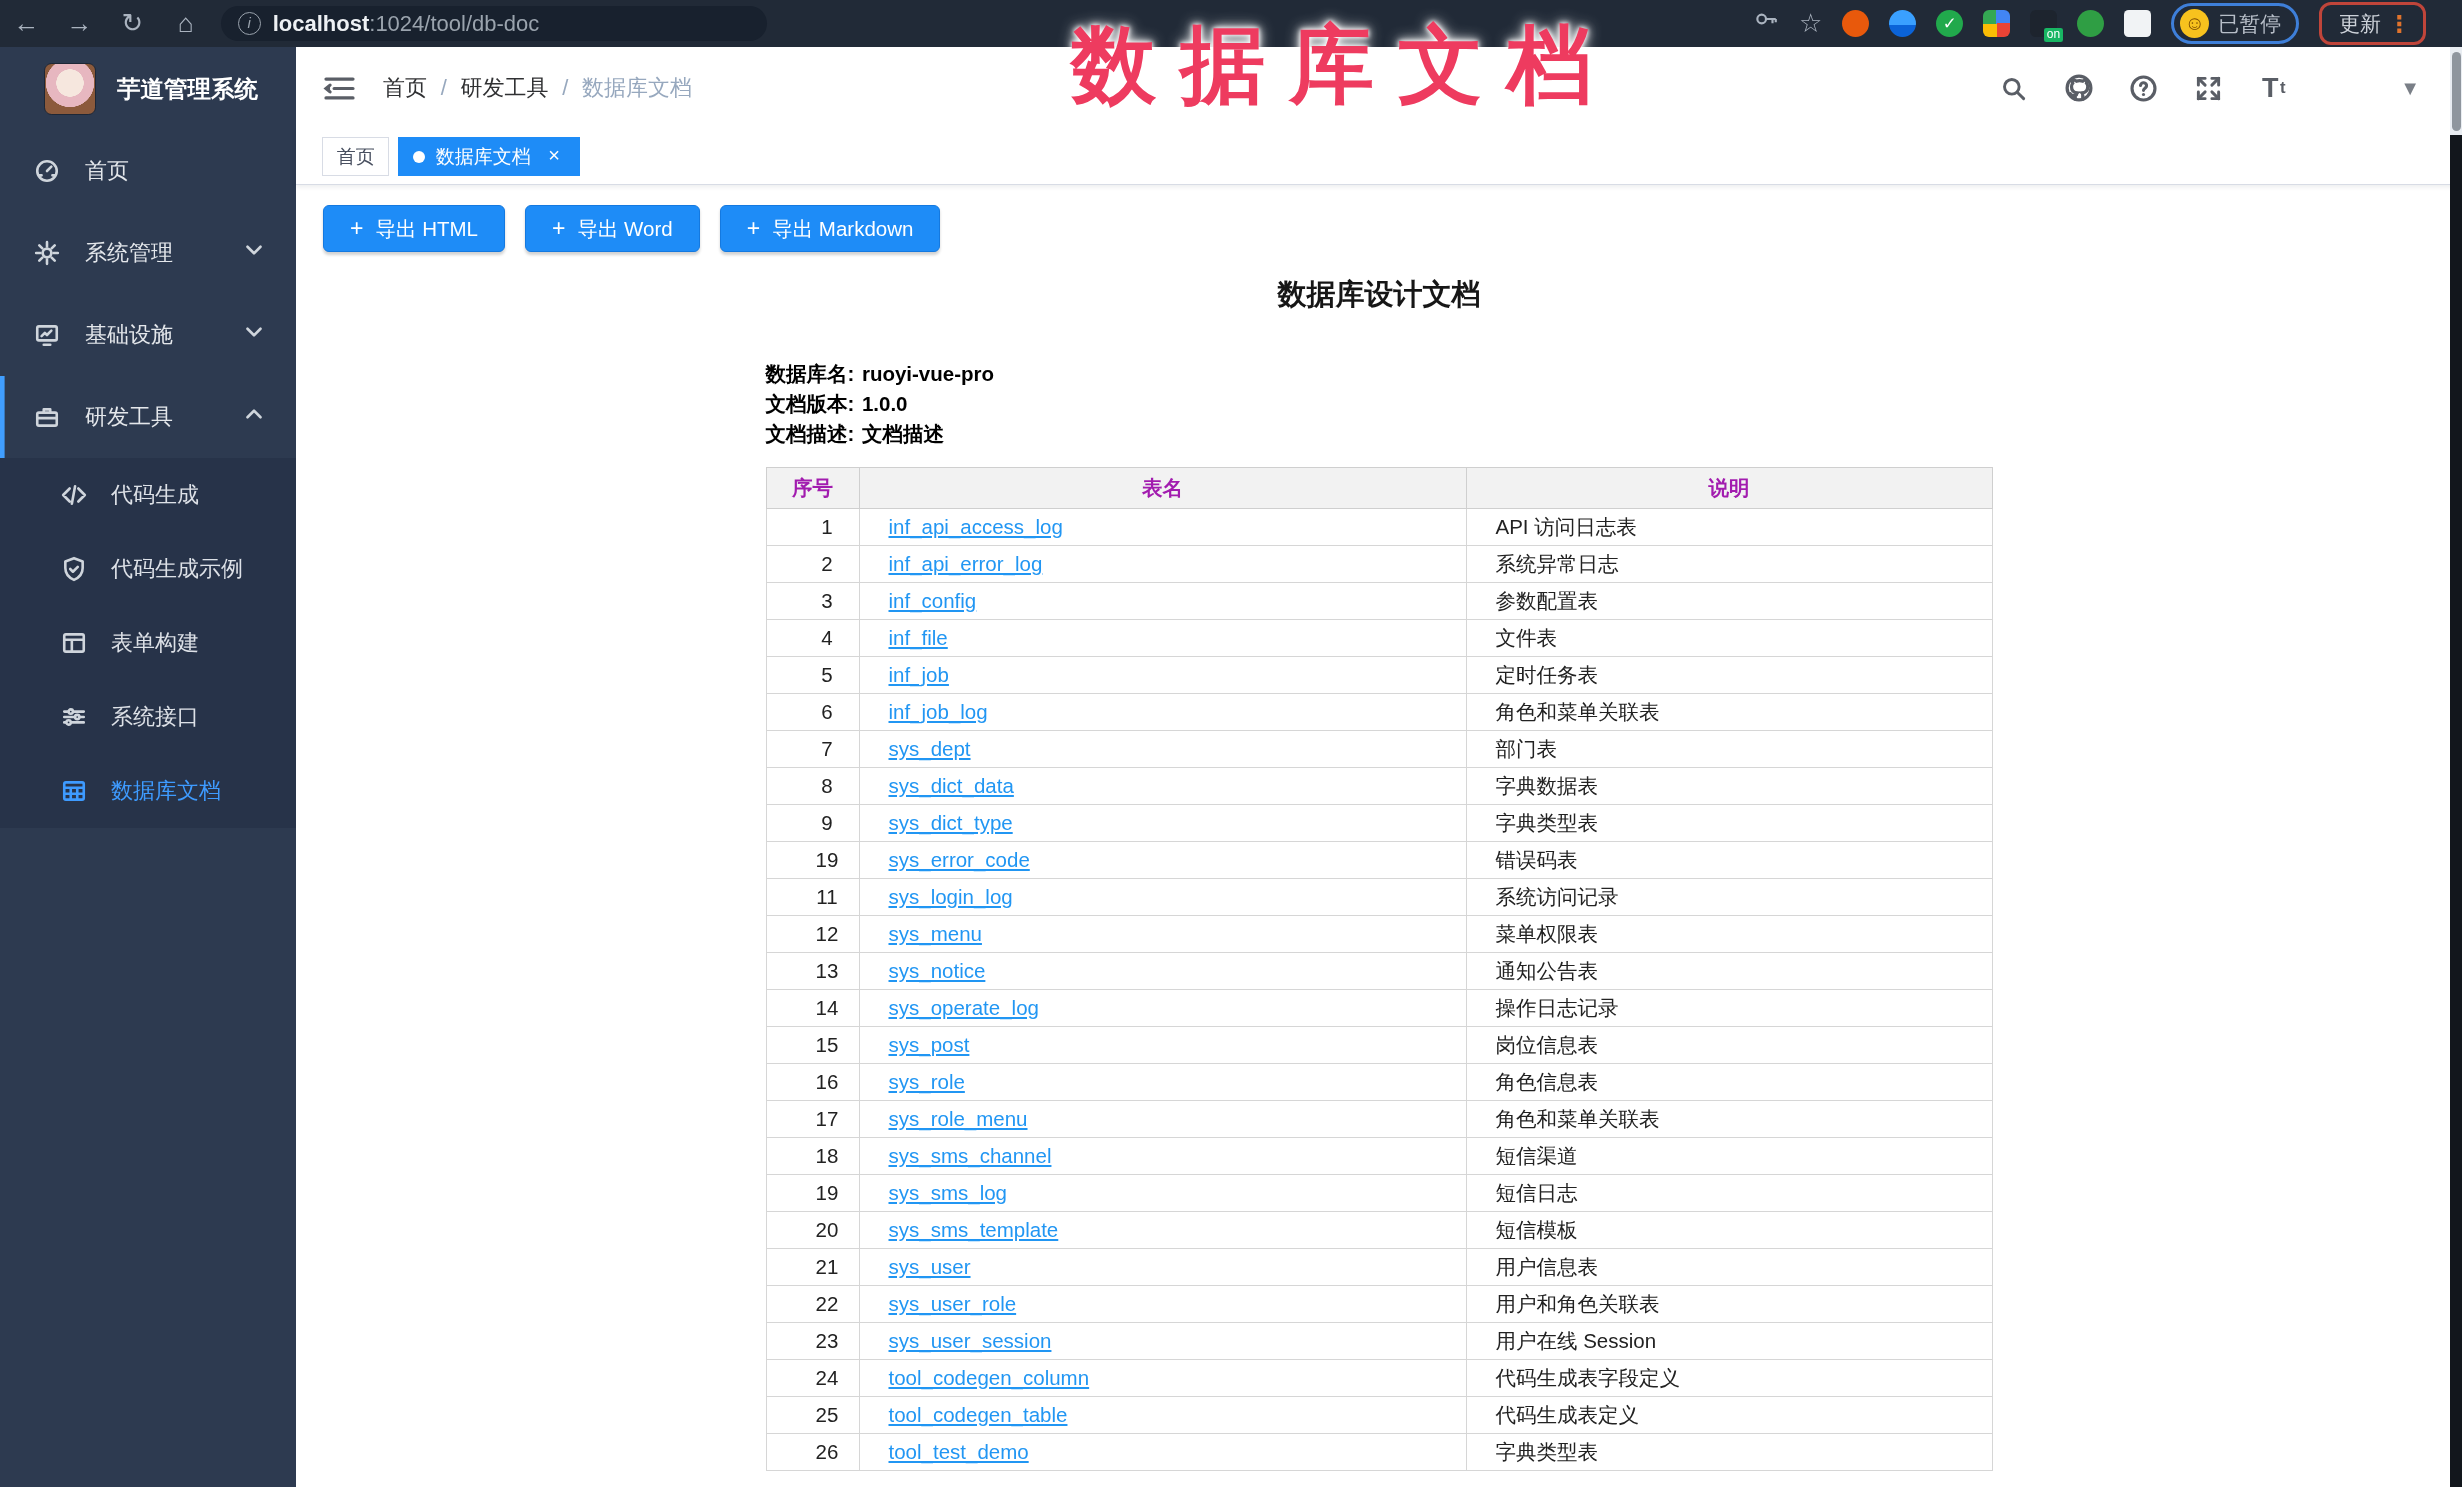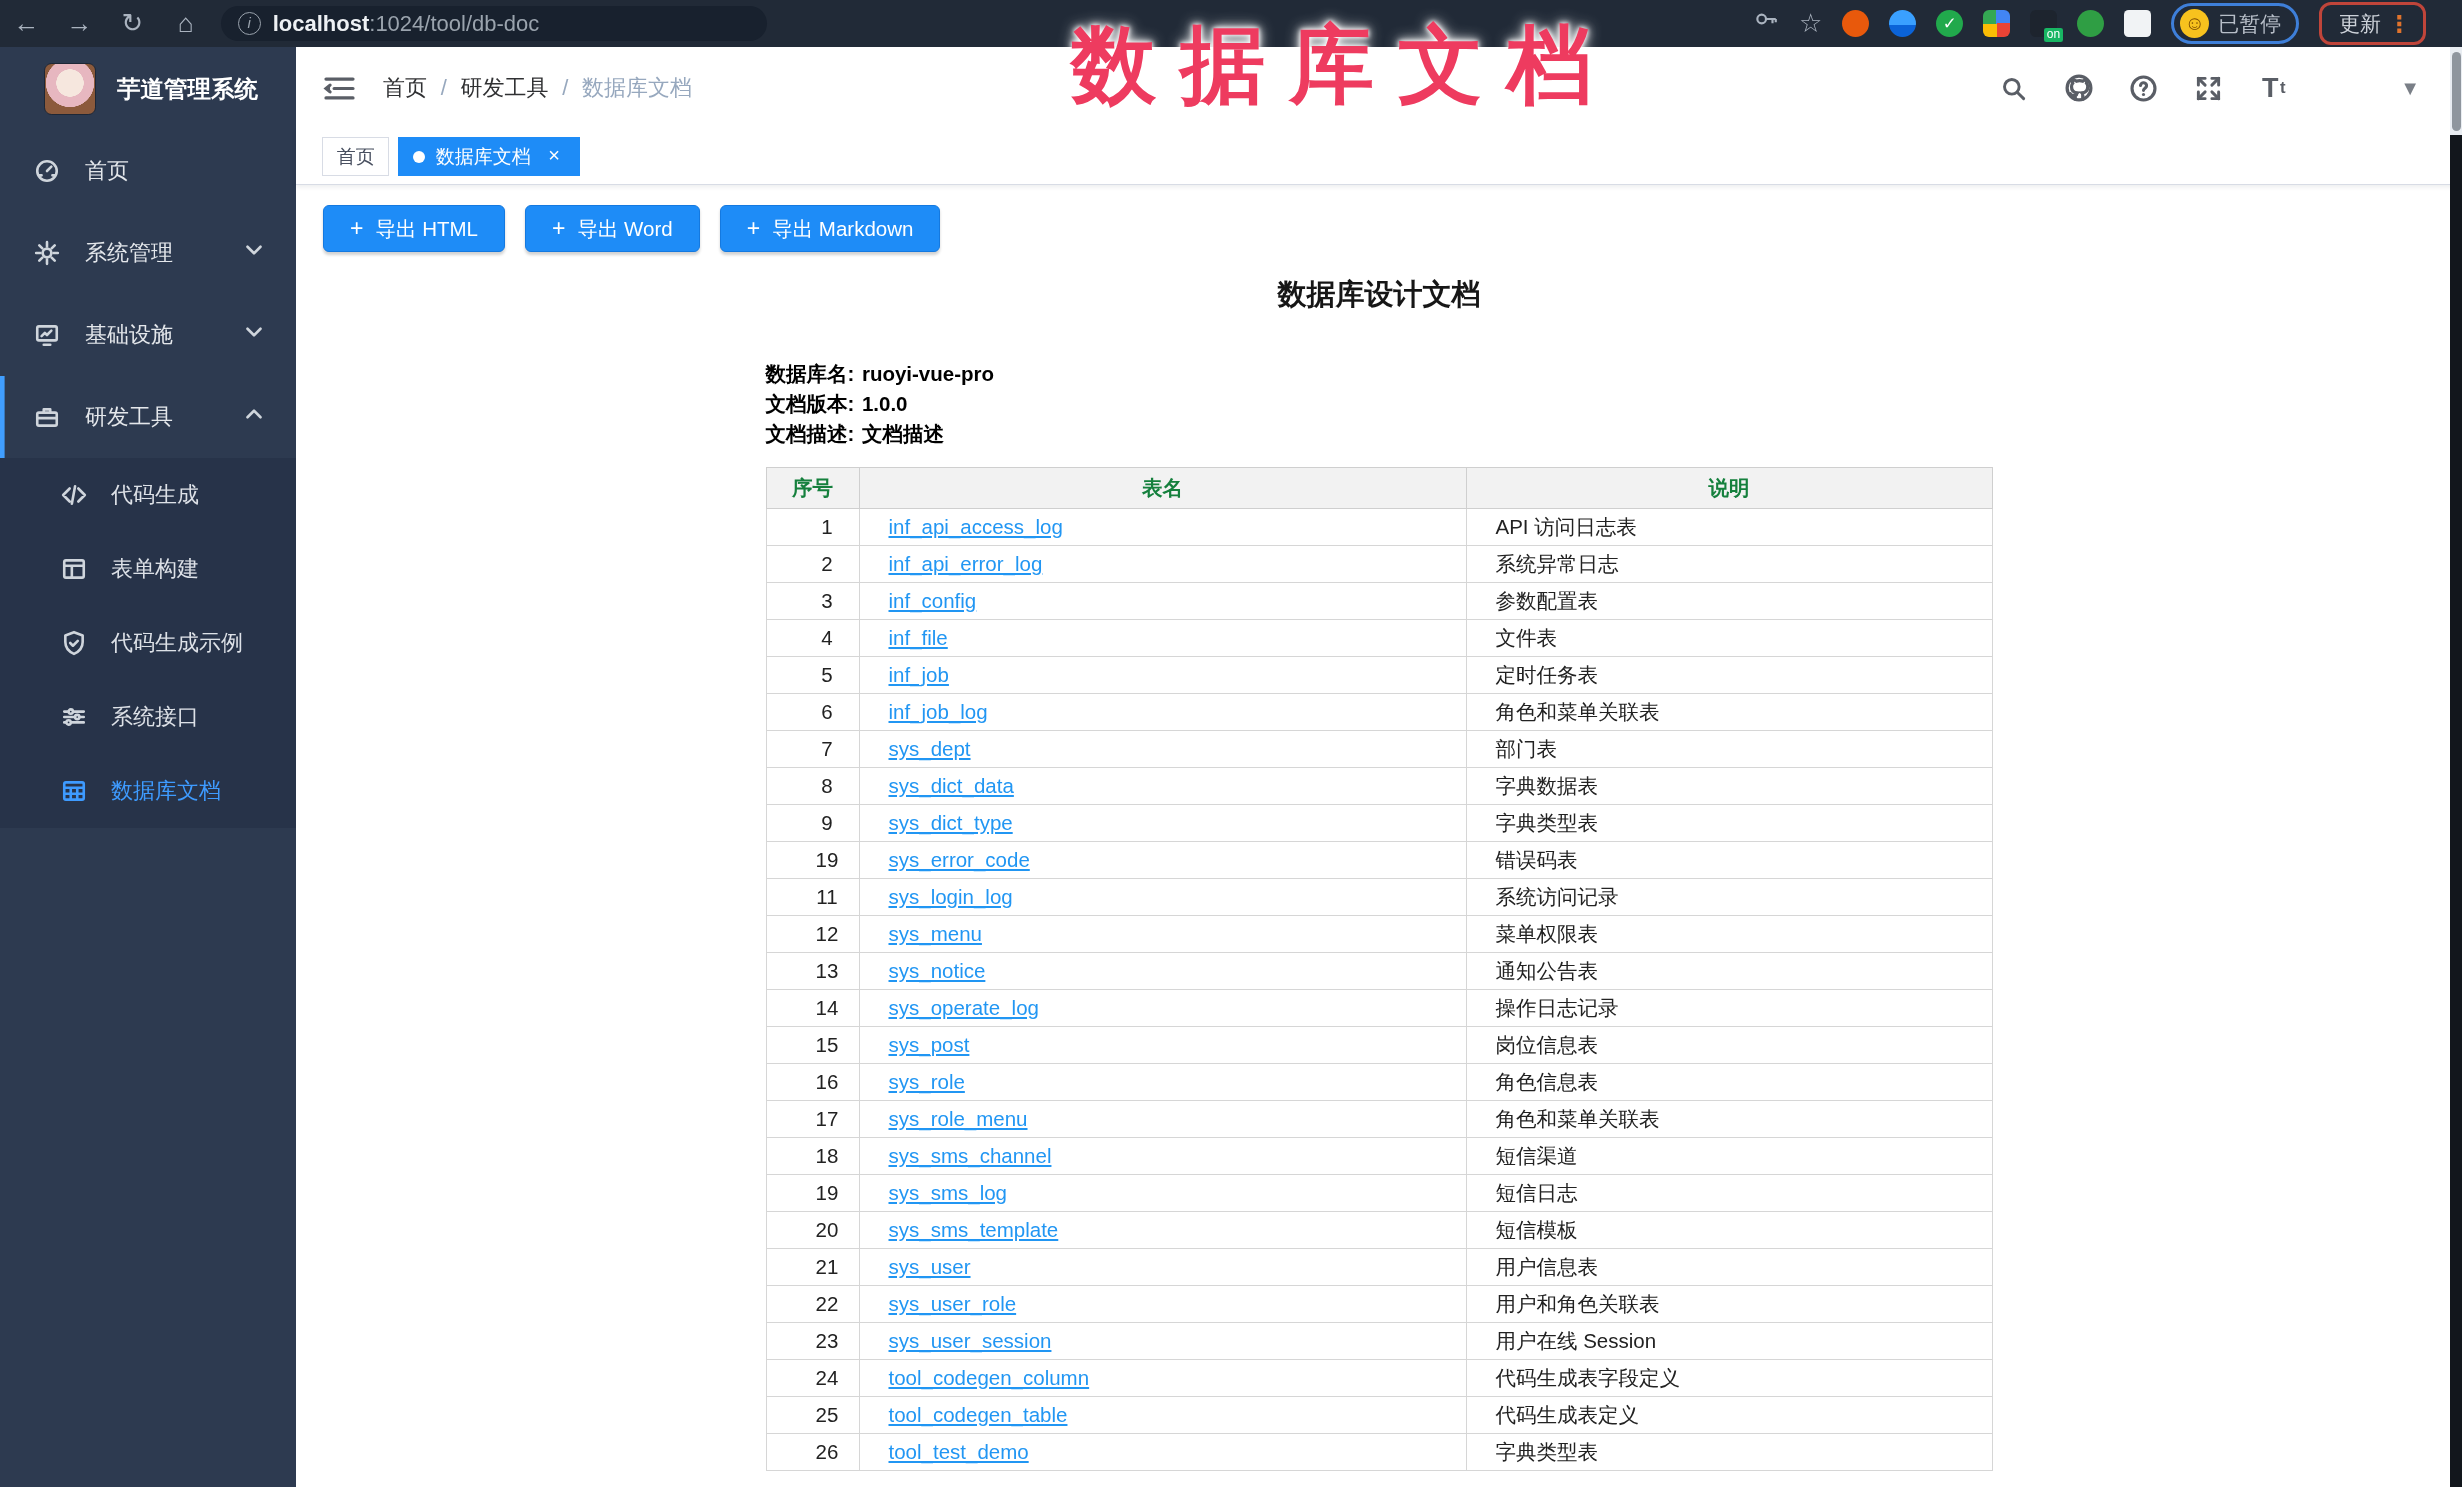--- a/index.html
+++ b/index.html
@@ -94,21 +94,21 @@
   .btn .plus { margin-right:12px; font-size:23px; }
 
   .doc { width:1227px; margin:0 auto; }
   .doc-title { margin-top:23px; text-align:center; font-size:29px; font-weight:bold; color:#161616; }
   .doc-meta { margin-top:44px; font-size:20.5px; font-weight:bold; color:#000; line-height:30px; }
   .doc-meta .meta-line { white-space:nowrap; }
   .doc-meta .meta-label { margin-right:7.6px; }
 
   table.db { margin-top:18px; width:100%; border-collapse:collapse; table-layout:fixed; }
   table.db th { background:#f2f2f2; border:1.5px solid #cfcfcf; height:41px;
-    font-size:20.5px; font-weight:bold; color:#15803d; }
+    font-size:20.5px; font-weight:bold; color:#a21caf; }
   table.db td { border:1.5px solid #d6d6d6; height:37px; font-size:20.5px; color:#222;
     padding:0 0 0 29px; overflow:hidden; white-space:nowrap; }
   td.c-num { width:91px; text-align:center; padding:0; }
   col.col-num { width:93px; } col.col-name { width:607px; }
   a.tbl-link { color:#2196f3; text-decoration:underline; cursor:pointer; }
 
   
   .watermark { position:absolute; left:1071px; top:7.6px; z-index:50; pointer-events:none;
     font-size:85px; font-weight:bold; letter-spacing:24px; color:#ee3b5f;
     text-shadow:0 0 4.6px #fff, 0 0 9px #fff, 0 0 15px rgba(255,255,255,.9); }
@@ -229,34 +229,34 @@
         <span class="m-ico">
           <svg class="lin" viewBox="0 0 24 24">
               <path d="M8 6l-6 6 6 6M16 6l6 6-6 6M13 4l-3 16"></path>
             </svg>
         </span>
         <span>代码生成</span>
       </div>
       <div class="sub-item">
         <span class="m-ico">
           <svg class="lin" viewBox="0 0 24 24">
-              <rect x="3" y="4" width="18" height="16" rx="1.5"></rect>
-              <path d="M3 9h18M10 9v11"></path>
-            </svg>
-        </span>
-        <span>表单构建</span>
+              <path d="M12 2l8 3v6c0 5-3.5 9-8 11-4.5-2-8-6-8-11V5z"></path>
+              <path d="M8.5 12l2.5 2.5 4.5-4.5"></path>
+            </svg>
+        </span>
+        <span>代码生成示例</span>
       </div>
       <div class="sub-item">
         <span class="m-ico">
           <svg class="lin" viewBox="0 0 24 24">
-              <path d="M12 2l8 3v6c0 5-3.5 9-8 11-4.5-2-8-6-8-11V5z"></path>
-              <path d="M8.5 12l2.5 2.5 4.5-4.5"></path>
-            </svg>
-        </span>
-        <span>代码生成示例</span>
+              <rect x="3" y="4" width="18" height="16" rx="1.5"></rect>
+              <path d="M3 9h18M10 9v11"></path>
+            </svg>
+        </span>
+        <span>表单构建</span>
       </div>
       <div class="sub-item">
         <span class="m-ico">
           <svg class="lin" viewBox="0 0 24 24">
               <path d="M3 7h18M3 12h18M3 17h18"></path>
               <circle cx="9" cy="7" r="2" fill="#273349"></circle>
               <circle cx="15" cy="12" r="2" fill="#273349"></circle>
               <circle cx="7" cy="17" r="2" fill="#273349"></circle>
             </svg>
         </span>

